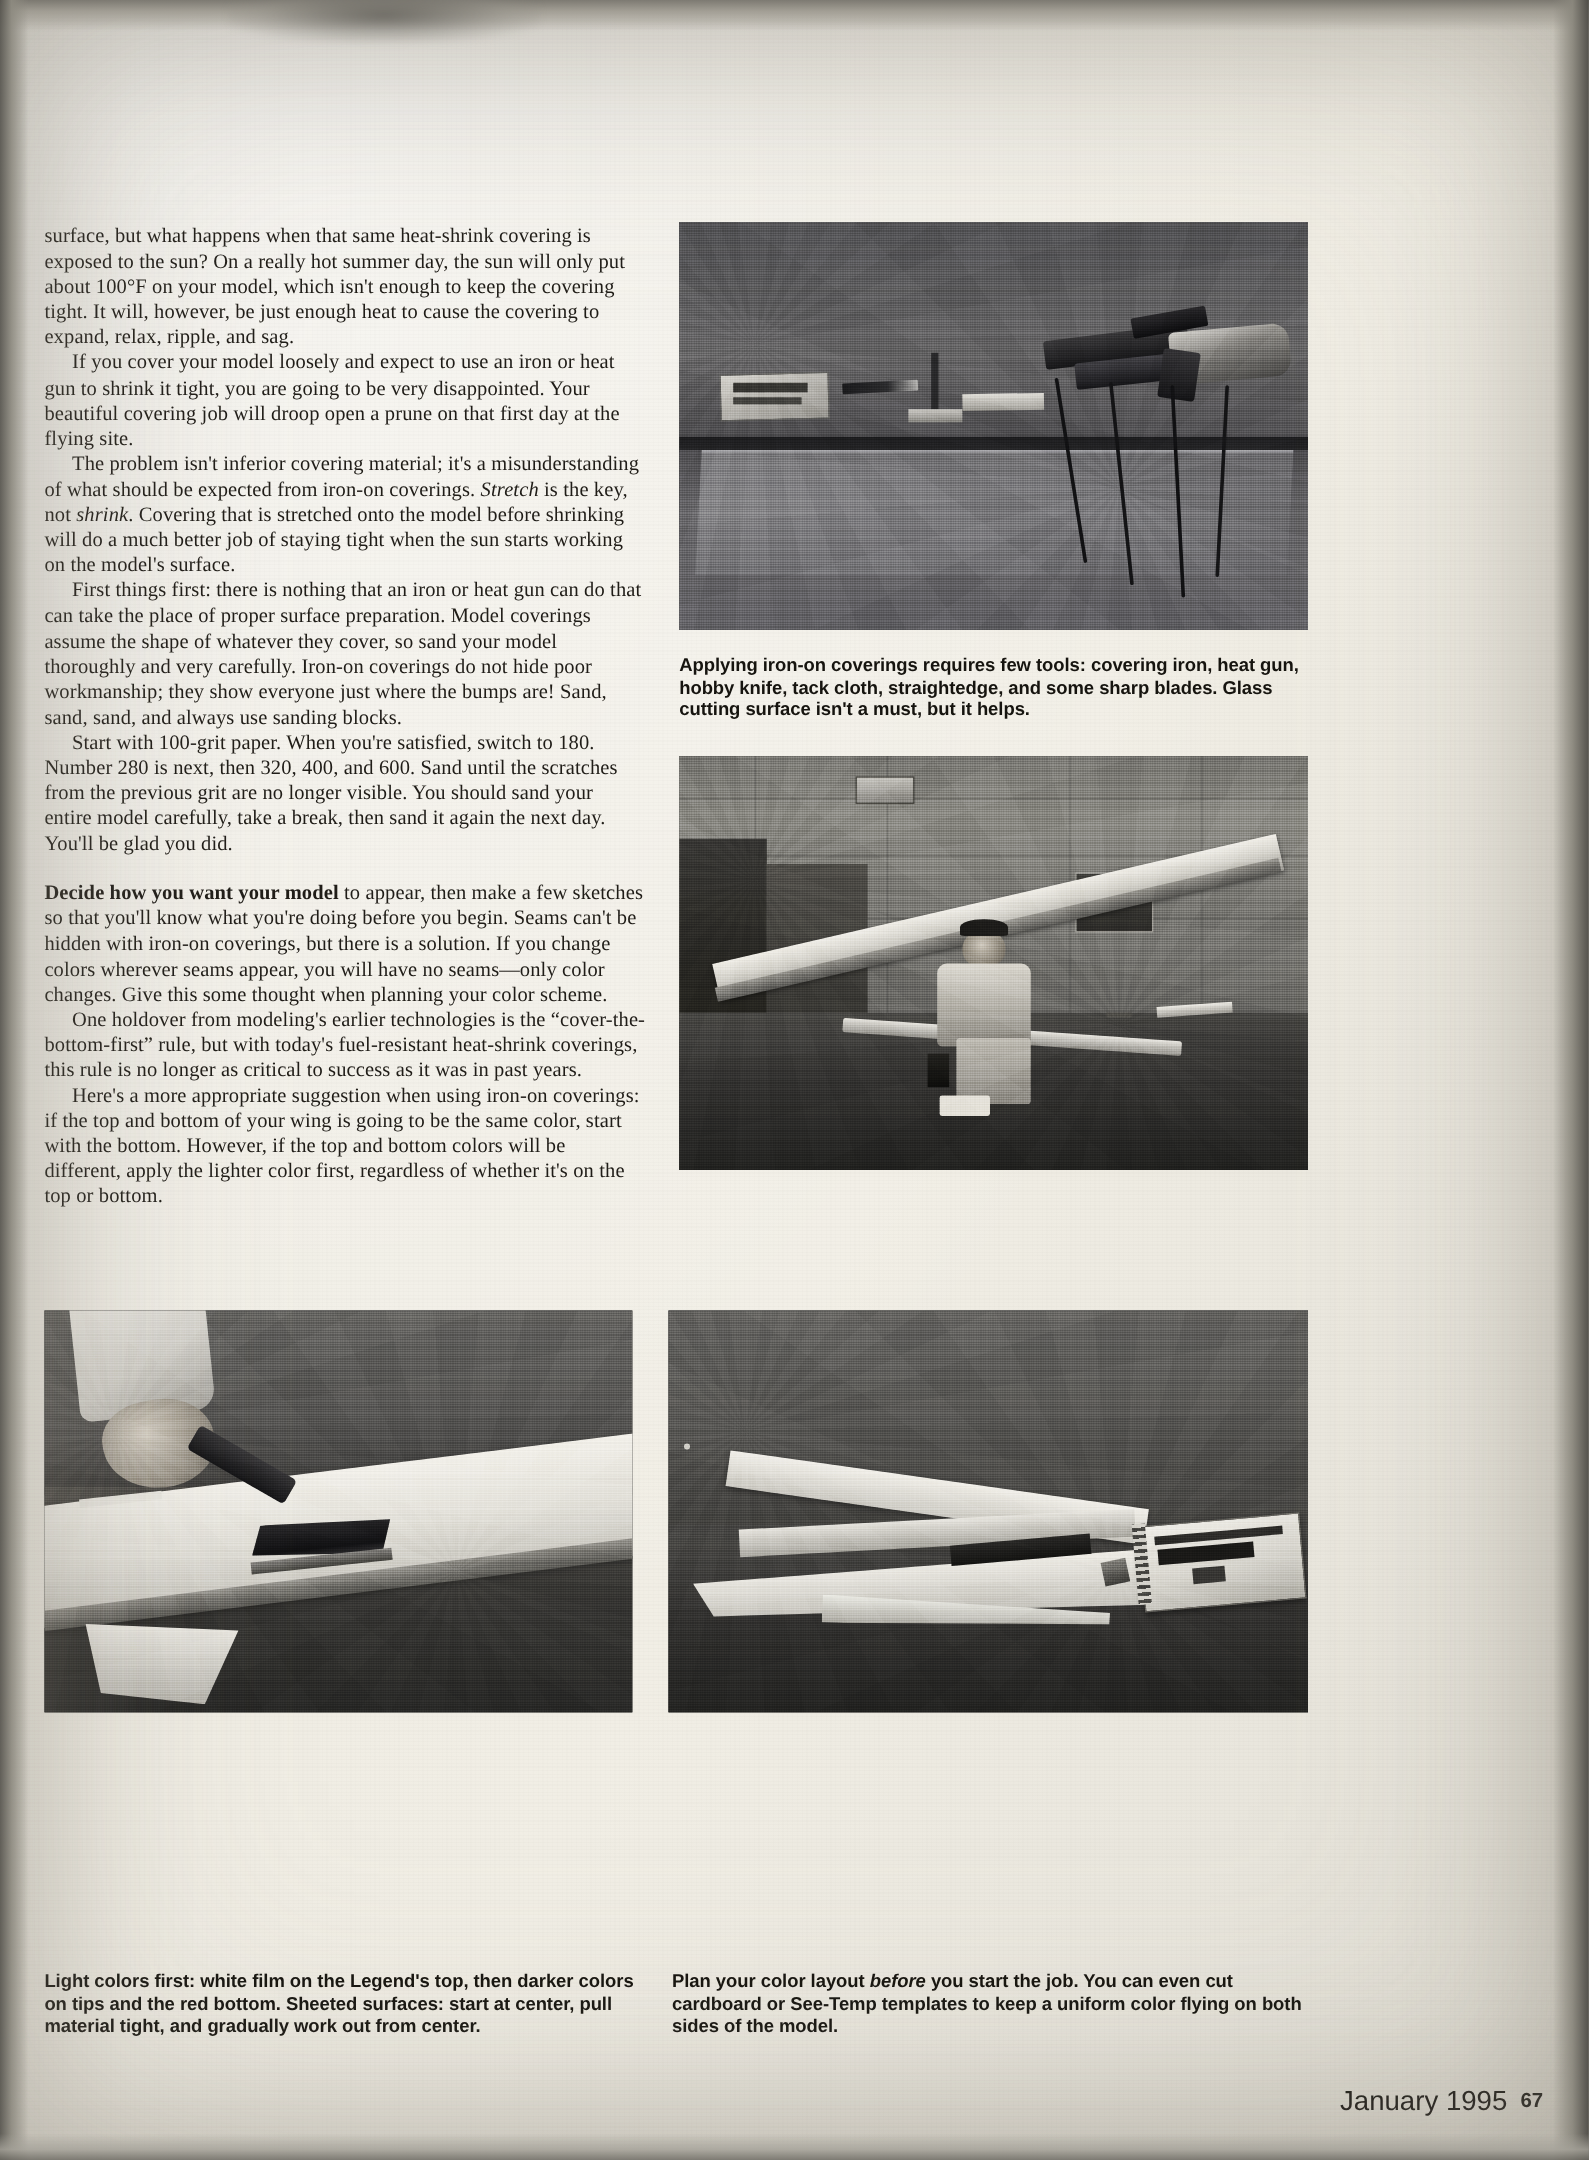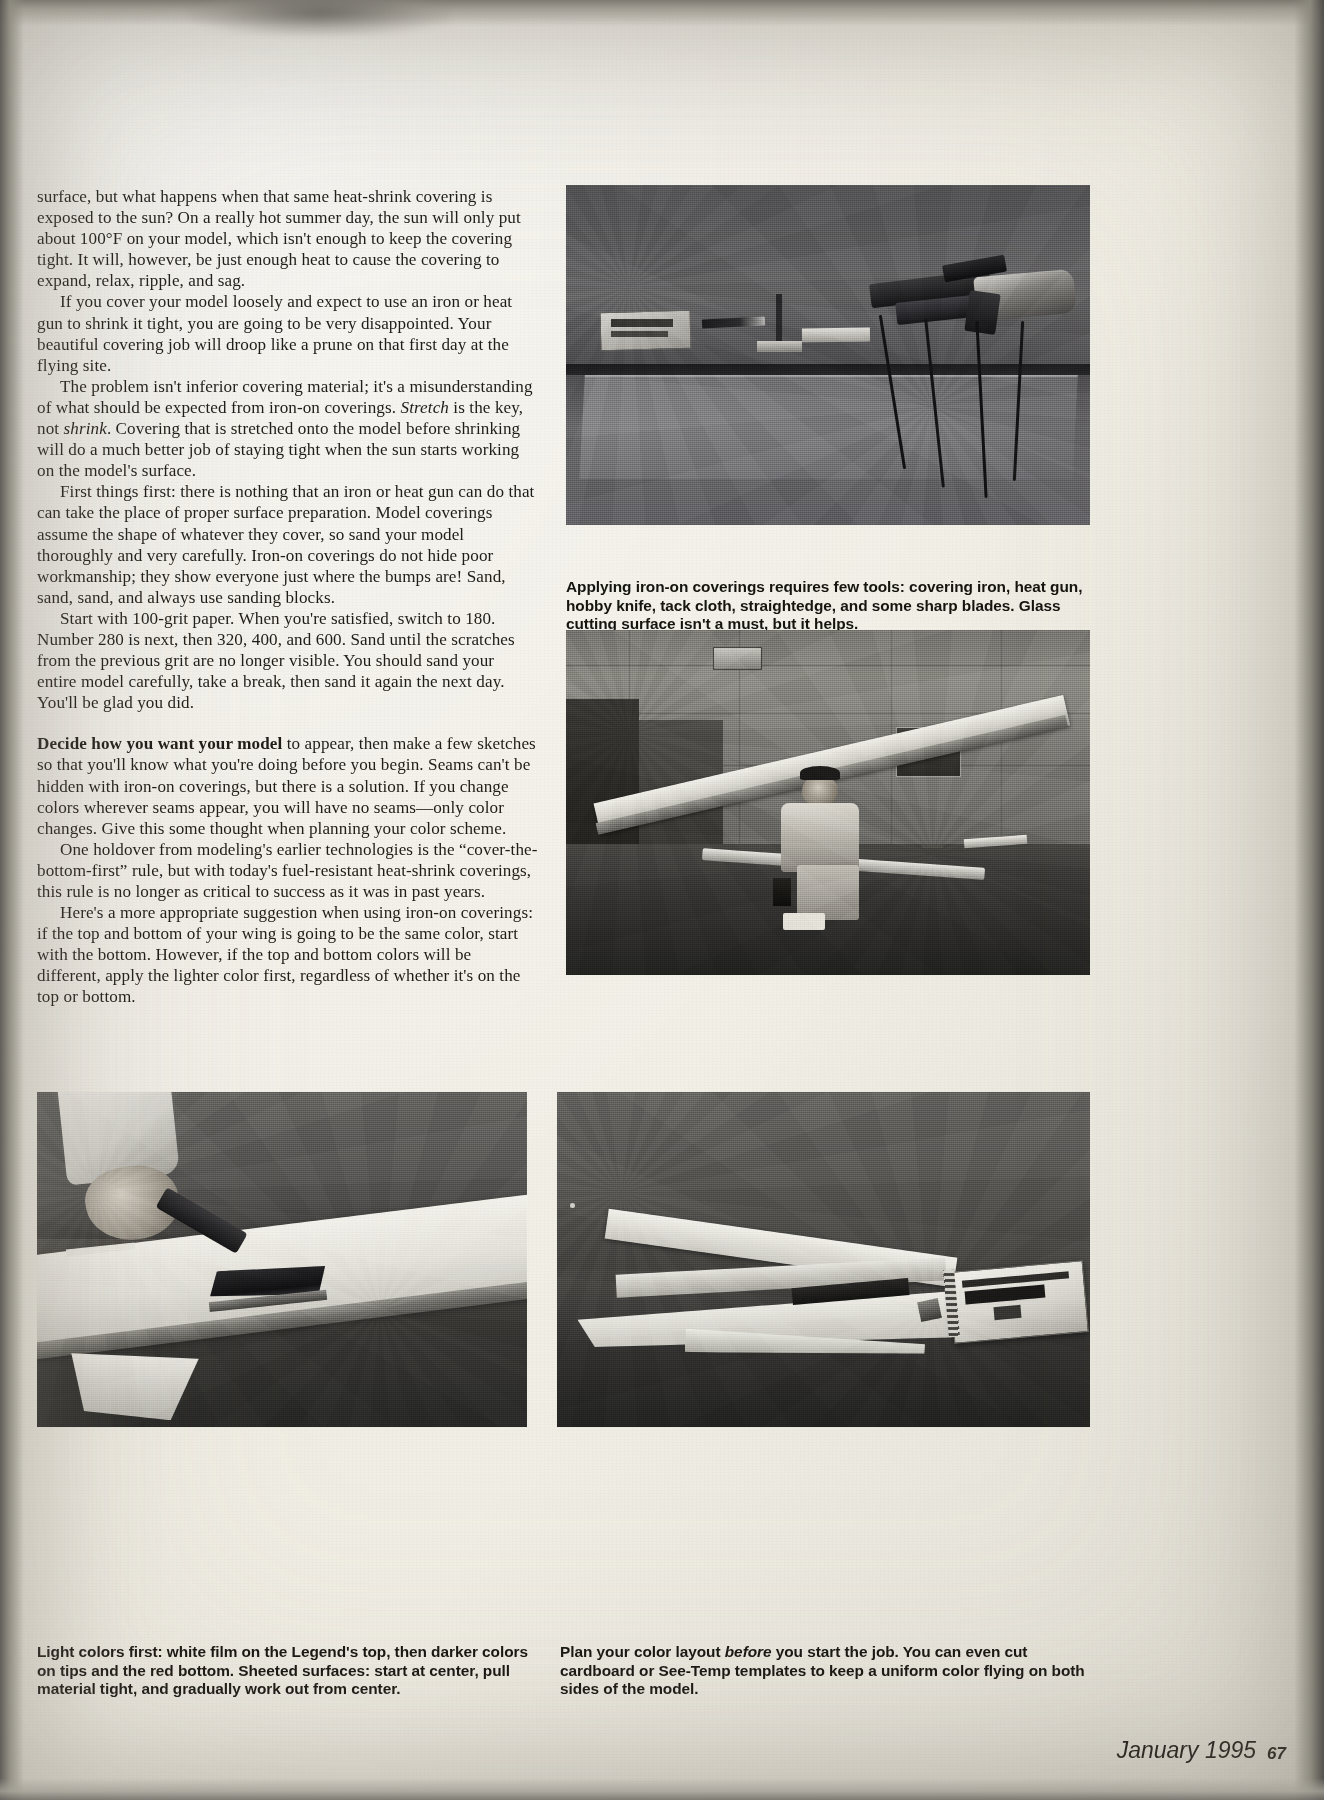--- a/index.html
+++ b/index.html
@@ -85,21 +85,21 @@
     font-weight:bold;font-size:15.4px;line-height:18.6px;
     color:#16140f;letter-spacing:-.05px;
   }
   .caption i{font-style:italic;}
 
   
   #footer{
     position:absolute;right:38px;bottom:36px;
     font-family:"Liberation Sans",sans-serif;
     font-size:23px;color:#161410;
-    display:flex;align-items:flex-end;gap:11px;font-style:italic;
+    display:flex;align-items:center;gap:11px;
   }
   #footer .pg{font-weight:bold;font-size:17px;}
 </style>
 </head>
 <body>
 
 <div id="page">
 
   <div class="photo" style="left:566px;top:185px;width:524px;height:340px;">
     <div class="inner" style="background:linear-gradient(178deg,#4a4a4c 0%,#5c5c5e 18%,#6d6c6b 42%,#3d3d3f 58%,#2e2e30 64%,#58575a 72%,#6a696c 100%);">
@@ -148,21 +148,21 @@
                   background:#141416;transform:rotate(-6deg);border-radius:2px;"></div>
       <div style="position:absolute;left:79%;top:40%;width:3px;height:52%;
                   background:#111113;transform:rotate(-3deg);border-radius:2px;"></div>
       <div style="position:absolute;left:86%;top:40%;width:3px;height:47%;
                   background:#151517;transform:rotate(3deg);border-radius:2px;"></div>
     </div>
     <div class="halftone"></div>
     <div class="grainy"></div>
   </div>
 
-  <div class="caption" style="left:566px;top:546px;width:528px;margin-top:32px;">
+  <div class="caption" style="left:566px;top:546px;width:528px;">
     <span>Applying iron-on coverings requires few tools: covering iron, heat gun, hobby knife, tack cloth, straightedge, and some sharp blades. Glass cutting surface isn't a must, but it helps.</span>
   </div>
 
   <div class="photo" style="left:566px;top:630px;width:524px;height:345px;">
     <div class="inner" style="background:linear-gradient(180deg,#8b8a85 0%,#7a7974 30%,#6d6c68 55%,#3b3a38 74%,#2b2b29 100%);">
 
       <div style="position:absolute;left:0;top:0;width:100%;height:62%;
                   background:linear-gradient(180deg,#7e7d78 0%,#91908a 22%,#84837e 52%,#6e6d69 100%);"></div>
 
       <div style="position:absolute;left:0;top:10%;width:100%;height:1px;background:rgba(40,40,38,.35);"></div>
@@ -320,21 +320,21 @@
     <div class="halftone"></div>
     <div class="grainy"></div>
   </div>
 
   <div class="caption" style="left:560px;top:1643px;width:536px;">
     <span>Plan your color layout </span><i>before</i><span> you start the job. You can even cut cardboard or See-Temp templates to keep a uniform color flying on both sides of the model.</span>
   </div>
 
   <div id="bodytext">
     <p class="first">surface, but what happens when that same heat-shrink covering is exposed to the sun? On a really hot summer day, the sun will only put about 100°F on your model, which isn't enough to keep the covering tight. It will, however, be just enough heat to cause the covering to expand, relax, ripple, and sag.</p>
-    <p>If you cover your model loosely and expect to use an iron or heat gun to shrink it tight, you are going to be very disappointed. Your beautiful covering job will droop like a prune on that first day at the flying site.</p>
+    <p>If you cover your model loosely and expect to use an iron or heat gun to shrink it tight, you are going to be very disappointed. Your beautiful covering job will droop open a prune on that first day at the flying site.</p>
     <p><span>The problem isn't inferior covering material; it's a misunderstanding of what should be expected from iron-on coverings. </span><i>Stretch</i><span> is the key, not </span><i>shrink</i><span>. Covering that is stretched onto the model before shrinking will do a much better job of staying tight when the sun starts working on the model's surface.</span></p>
     <p>First things first: there is nothing that an iron or heat gun can do that can take the place of proper surface preparation. Model coverings assume the shape of whatever they cover, so sand your model thoroughly and very carefully. Iron-on coverings do not hide poor workmanship; they show everyone just where the bumps are! Sand, sand, sand, and always use sanding blocks.</p>
     <p>Start with 100-grit paper. When you're satisfied, switch to 180. Number 280 is next, then 320, 400, and 600. Sand until the scratches from the previous grit are no longer visible. You should sand your entire model carefully, take a break, then sand it again the next day. You'll be glad you did.</p>
     <p class="spaced"><b>Decide how you want your model</b><span> to appear, then make a few sketches so that you'll know what you're doing before you begin. Seams can't be hidden with iron-on coverings, but there is a solution. If you change colors wherever seams appear, you will have no seams—only color changes. Give this some thought when planning your color scheme.</span></p>
     <p>One holdover from modeling's earlier technologies is the “cover-the-bottom-first” rule, but with today's fuel-resistant heat-shrink coverings, this rule is no longer as critical to success as it was in past years.</p>
     <p>Here's a more appropriate suggestion when using iron-on coverings: if the top and bottom of your wing is going to be the same color, start with the bottom. However, if the top and bottom colors will be different, apply the lighter color first, regardless of whether it's on the top or bottom.</p>
   </div>
 
   <div id="footer">
     <span>January 1995</span>

